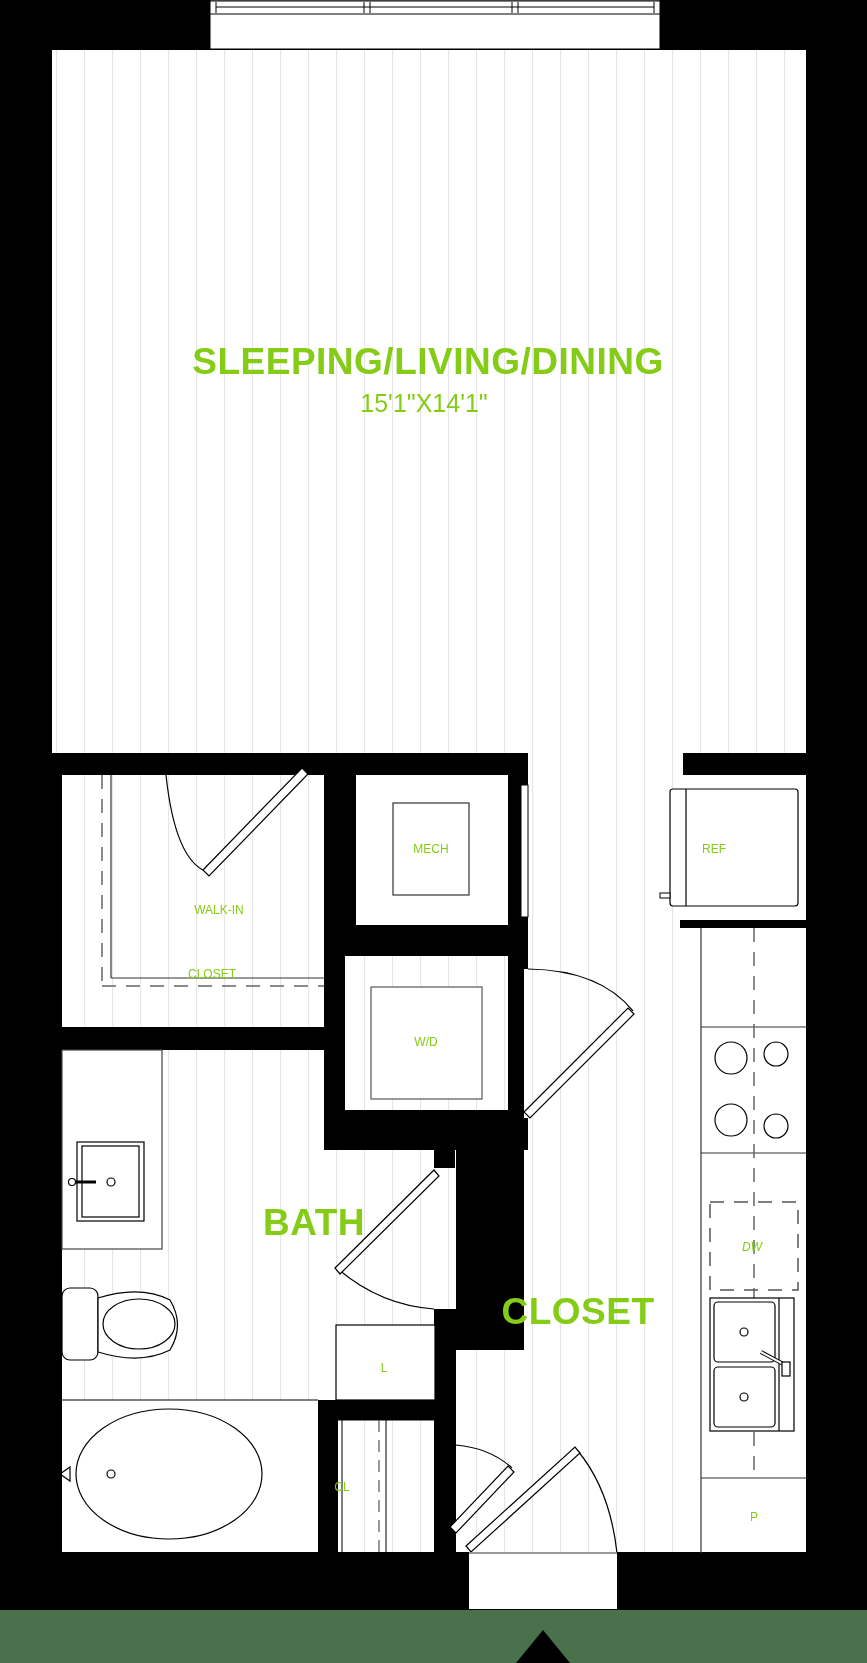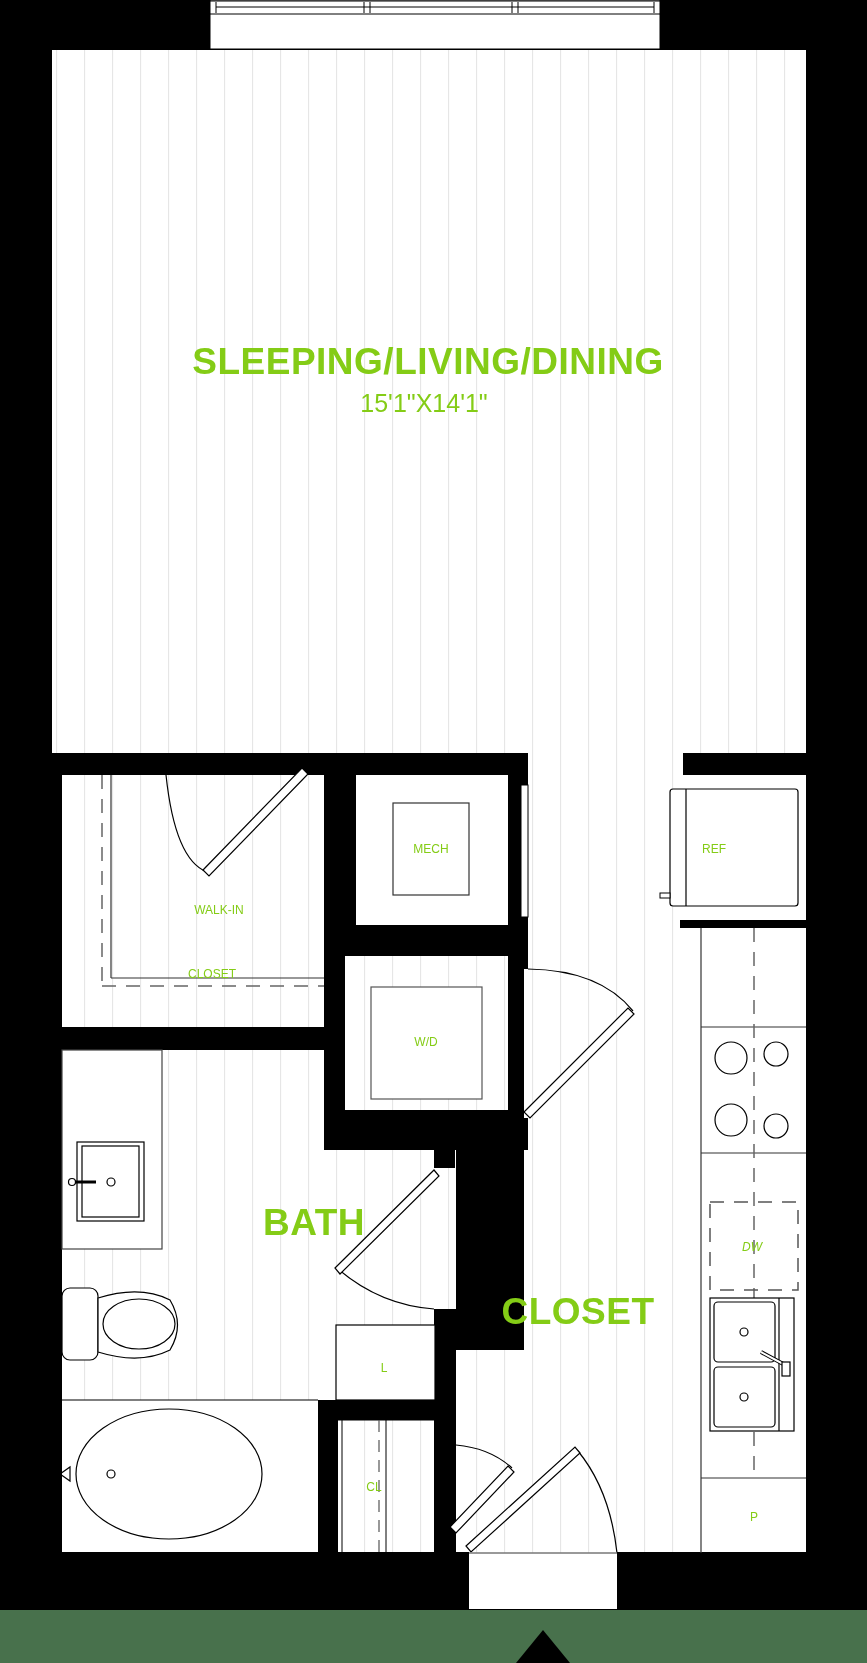--- a/index.html
+++ b/index.html
@@ -216,13 +216,13 @@
 
 <div class="lbl sm" style="left:431px; top:849px;">MECH</div>
 <div class="lbl sm" style="left:426px; top:1042px;">W/D</div>
 <div class="lbl sm" style="left:714px; top:849px;">REF</div>
 <div class="lbl sm" style="left:752px; top:1247px;font-style:italic;">DW</div>
 <div class="lbl sm" style="left:754px; top:1517px;">P</div>
 
 <div class="lbl big" style="left:276px; top:1223px;margin-left:38px;">BATH</div>
 <div class="lbl big" style="left:578px; top:1312px;">CLOSET</div>
 <div class="lbl sm" style="left:384px; top:1368px;">L</div>
-<div class="lbl sm" style="left:374px; top:1487px;">CL</div>
+<div class="lbl sm" style="left:342px; top:1487px;">CL</div>
 
 </body></html>

